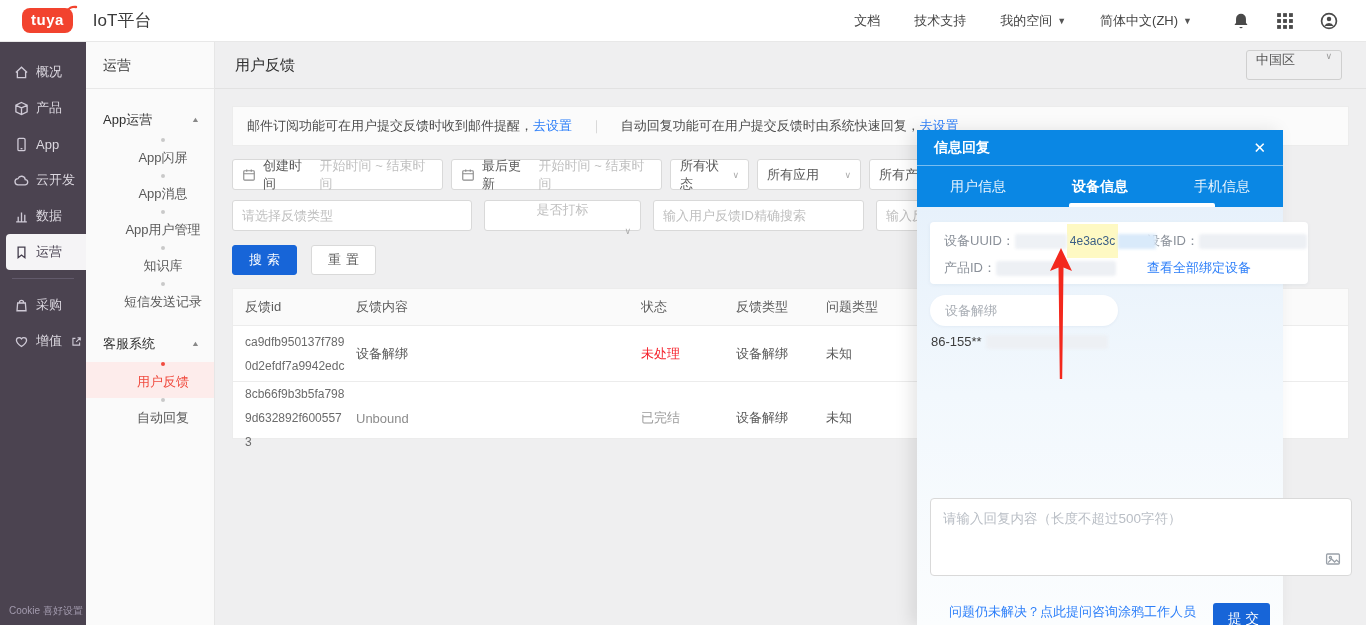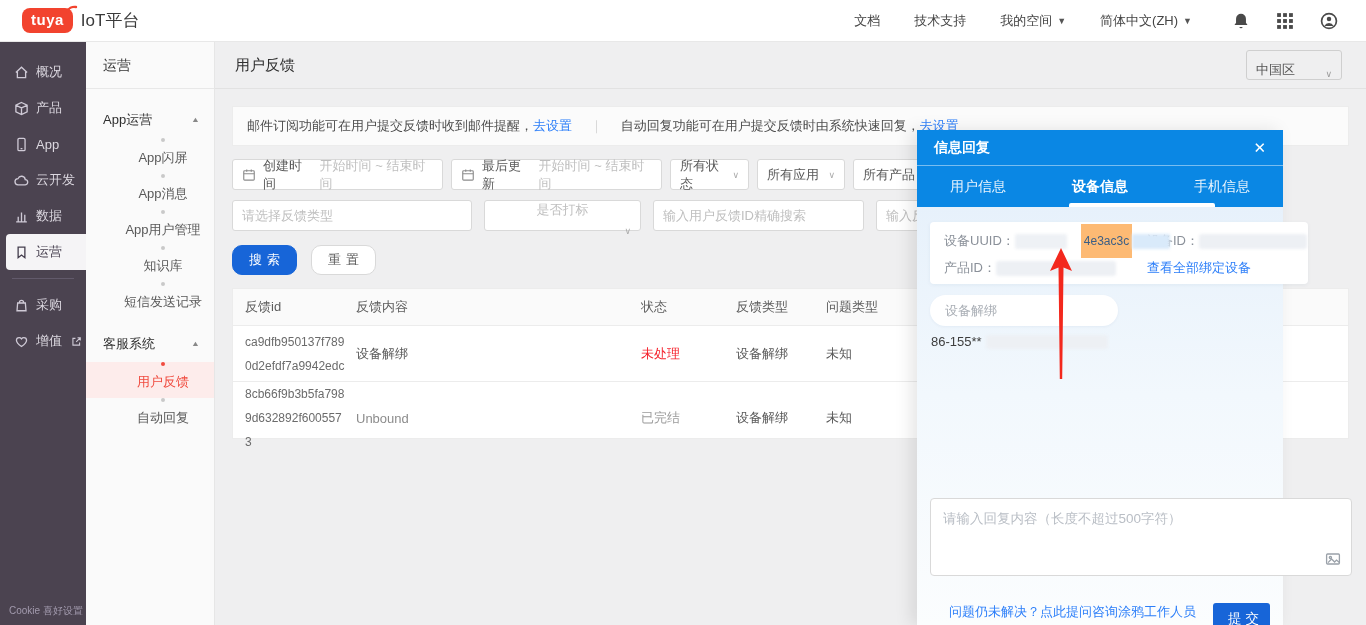--- a/index.html
+++ b/index.html
@@ -3,21 +3,21 @@
 <meta charset="utf-8">
 <style>
   * { margin:0; padding:0; box-sizing:border-box; }
   html,body { width:1366px; height:625px; overflow:hidden; }
   body { font-family:"Liberation Sans","DejaVu Sans",sans-serif; background:#efeff0; color:#333; }
   #app { position:relative; width:1366px; height:625px; }
 
   
   .top-header { position:absolute; top:0; left:0; width:1366px; height:42px; background:#fff;
     border-bottom:1px solid #e8e8e8; display:flex; align-items:center; z-index:50; }
-  .logo-wrap { display:flex; align-items:center; margin-left:22px; gap:8px; }
+  .logo-wrap { display:flex; align-items:center; margin-left:22px; gap:20px; }
   .logo-badge { position:relative; background:#f2432e; color:#fff; font-weight:bold; font-size:15px;
     padding:3px 9px 5px 9px; border-radius:8px; letter-spacing:.5px; }
   .logo-arc { position:absolute; top:-5px; right:-6px; }
   .logo-title { font-size:17px; color:#3a3a3a; font-weight:500; }
   .top-nav { margin-left:auto; display:flex; align-items:center; gap:34px; padding-right:28px; }
   .top-nav-item { font-size:13px; color:#444; cursor:pointer; display:flex; align-items:center; gap:5px; }
   .caret { font-size:9px; color:#555; }
   .top-icons { display:flex; align-items:center; gap:26px; margin-left:6px; }
   .top-icon { width:18px; height:18px; color:#4a4a4a; cursor:pointer; }
 
@@ -45,42 +45,42 @@
     font-size:13px; color:#595959; cursor:pointer;flex-direction:column; }
   .sm-dot { width:4px; height:4px; border-radius:50%; background:#c9c9c9; flex:0 0 4px; }
   .sm-item.selected { background:#fdeceb; color:#f04b3f; }
   .sm-item.selected .sm-dot { background:#f04b3f; }
 
   
   .main { position:absolute; top:42px; left:215px; right:0; bottom:0; background:#efeff0; z-index:10; }
   .main-header { height:47px; border-bottom:1px solid #e2e2e2; display:flex; align-items:center; padding:0 24px 0 20px; }
   .page-title { font-size:15px; color:#2f2f2f; }
   .region-select { margin-left:auto; width:96px; height:30px; border:1px solid #cfcfcf; border-radius:3px;
-    display:flex; align-items:flex-end; padding:0 9px; font-size:13px; color:#555; cursor:pointer; background:transparent; }
+    display:flex; align-items:flex-start; padding:0 9px; font-size:13px; color:#555; cursor:pointer; background:transparent; }
   .region-select .caret { margin-left:auto; color:#999; }
 
   .content { padding:17px; }
   .notice-bar { height:40px; background:#fbfbfb; border:1px solid #ececec; display:flex; align-items:center;
     padding:0 14px; font-size:13px; color:#4d4d4d; white-space:nowrap; overflow:hidden; }
   .blue-link { color:#2d7ff9; cursor:pointer; text-decoration:none; }
   .notice-sep { color:#d0d0d0; margin:0 18px; }
 
   .filter-row { display:flex; gap:8px; margin-top:13px; }
   .filter-row2 { display:flex; gap:12px; margin-top:10px; }
   .fbox { background:#fff; border:1px solid #d9d9d9; border-radius:3px; height:31px;
     display:flex; align-items:center; padding:0 9px; font-size:13px; color:#595959; gap:7px; }
   .fbox .ph { color:#bfbfbf; }
   .fbox .caret { margin-left:auto; color:#aaa; }
   .cal-ic { width:14px; height:14px; color:#8c8c8c; flex:0 0 14px; }
   .f-input { background:#fff; border:1px solid #d9d9d9; border-radius:3px; height:31px; padding:0 9px;
     font-size:13px; color:#595959; font-family:inherit; }
   .f-input::placeholder { color:#bfbfbf; }
 
   .btn-row { display:flex; gap:14px; margin-top:14px; }
-  .btn { height:30px; border-radius:10px; font-size:13px; letter-spacing:5px; padding:0 11px 0 16px;
+  .btn { height:30px; border-radius:3px; font-size:13px; letter-spacing:5px; padding:0 11px 0 16px;
     cursor:pointer; border:1px solid transparent; font-family:inherit; }
   .btn-primary { background:#1765d8; color:#fff; border-color:#1765d8; }
   .btn-default { background:#fff; color:#595959; border-color:#d9d9d9; }
 
   .table { margin-top:13px; background:#fff; border:1px solid #ececec; }
   .t-row { display:grid; grid-template-columns:111px 285px 95px 90px 1fr; padding-left:12px; align-items:center; }
   .t-head { height:37px; background:#fafafa; border-bottom:1px solid #ececec; font-size:13px; color:#5c5c5c; }
   .t-body-row { height:56px; border-bottom:1px solid #ececec; font-size:13px; color:#595959; }
   .t-body-row:last-child { border-bottom:none; }
   .cell-id { font-size:12px; color:#6b6b6b; word-break:break-all; line-height:24px; padding-right:10px; }
@@ -104,21 +104,21 @@
     background:linear-gradient(180deg,#e7f1fb 0%,#f2f8fd 45%,#fbfdfe 100%); }
 
   .info-card { position:absolute; left:13px; top:15px; width:378px; height:62px; background:#fff;
     border-radius:4px; box-shadow:0 1px 4px rgba(15,60,110,.06); padding:10px 14px; font-size:13px; }
   .card-grid { display:grid; grid-template-columns:203px 1fr; row-gap:9px; }
   .kv { display:flex; align-items:center; white-space:nowrap; }
   .kv-label { color:#8a9099; }
   .redact { background:#edf0f4; border-radius:3px; height:15px; filter:blur(1.6px); display:inline-block; }
   .uuid-val { display:inline-flex; align-items:center; height:17px; }
   .uuid-pre { width:52px; height:15px; background:#eef1f5; filter:blur(1.8px); border-radius:2px; }
-  .uuid-hl { background:#fdba74; color:#3c5f85; font-size:12px; padding:10px 3px;margin-left:14px; }
+  .uuid-hl { background:#fef9c3; color:#3c5f85; font-size:12px; padding:10px 3px; }
   .uuid-post { width:38px; height:15px; background:#d9eafa; filter:blur(1.8px); }
 
   .tag-pill { position:absolute; left:13px; top:88px; width:188px; height:31px; background:#fff;
     border-radius:16px; display:flex; align-items:center; padding-left:15px; font-size:13px; color:#a9aeb5;
     box-shadow:0 1px 3px rgba(15,60,110,.05); }
   .phone-row { position:absolute; left:14px; top:127px; display:flex; align-items:center; gap:4px;
     font-size:13px; color:#3e3e3e; }
 
   .red-arrow { position:absolute; left:131px; top:41px; }
 
@@ -324,21 +324,21 @@
               <rect x="2" y="3.2" width="12" height="10.6" rx="1"></rect>
               <path d="M2 6.6h12M5.4 1.8v2.6M10.6 1.8v2.6"></path>
             </svg>
           <span>最后更新</span>
           <span class="ph">开始时间 ~ 结束时间</span>
         </div>
         <div class="fbox" style="width:79px;">
           <span>所有状态</span>
           <span class="caret">∨</span>
         </div>
-        <div class="fbox" style="width:88px;">
+        <div class="fbox" style="width:104px;">
           <span>所有应用</span>
           <span class="caret">∨</span>
         </div>
         <div class="fbox" style="width:100px;">
           <span>所有产品</span>
           <span class="caret">∨</span>
         </div>
       </div>
 
       <div class="filter-row2">

